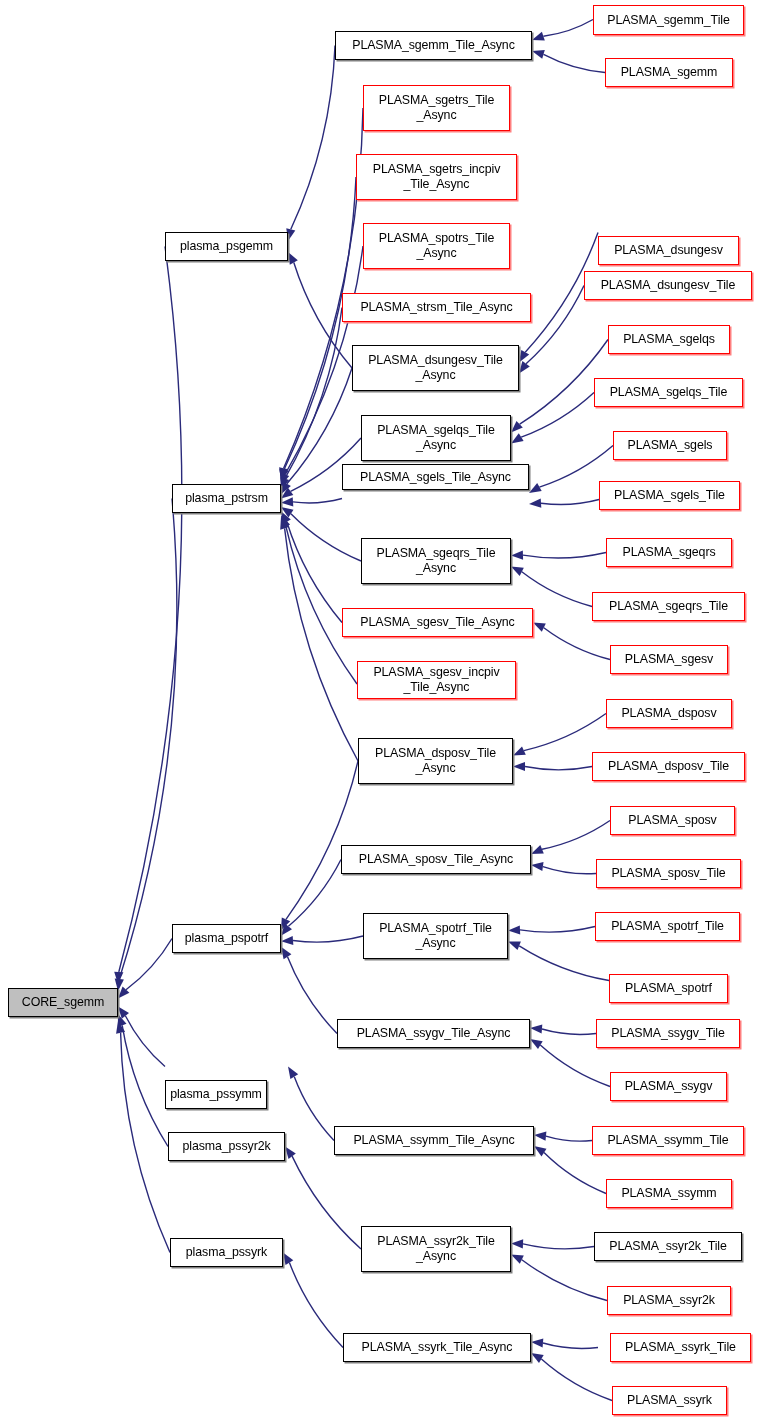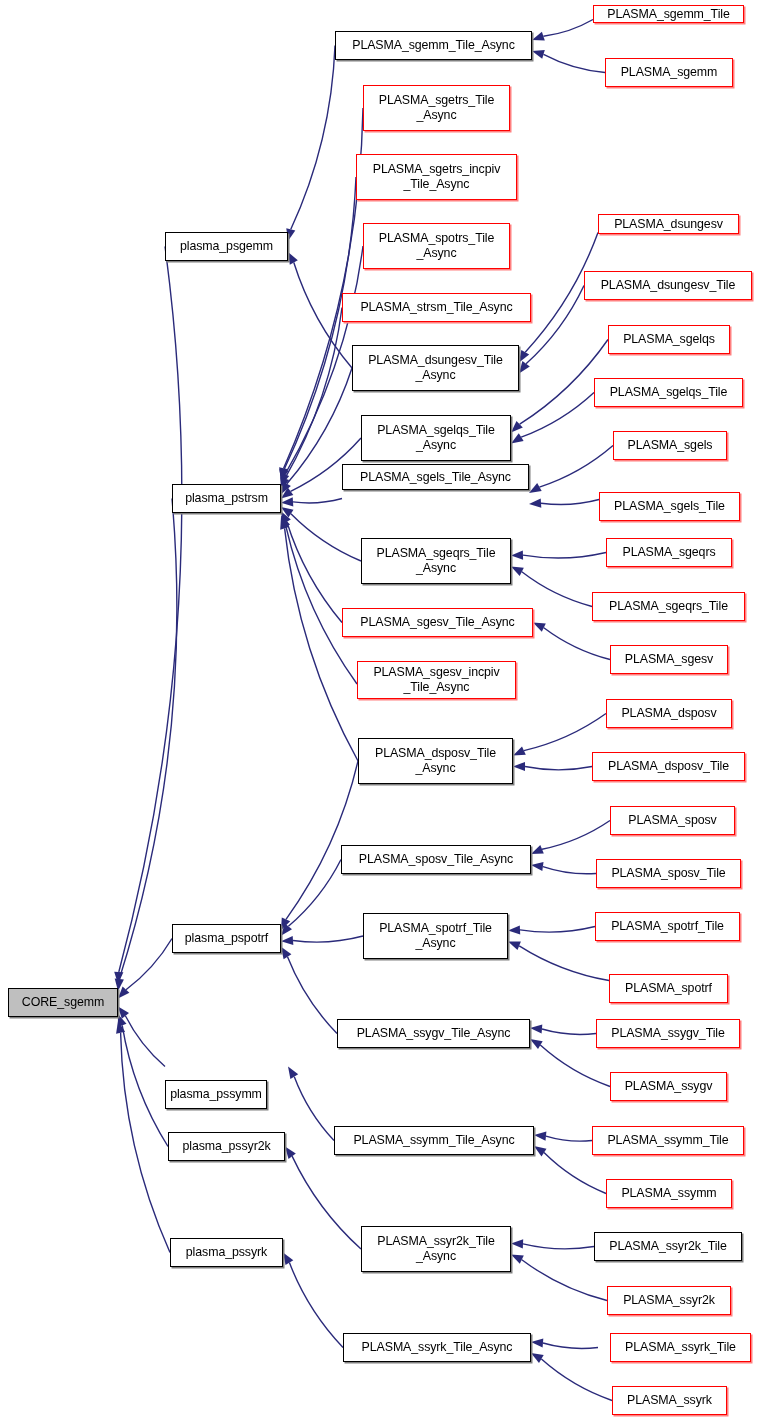--- a/index.html
+++ b/index.html
@@ -191,28 +191,28 @@
       <div class="gnode black" style="left: 358px; top: 738px; width: 155px; height: 46px;">PLASMA_dsposv_Tile
 _Async</div>
       <div class="gnode black" style="left: 341px; top: 845px; width: 190px; height: 29px;">PLASMA_sposv_Tile_Async</div>
       <div class="gnode black" style="left: 363px; top: 913px; width: 145px; height: 46px;">PLASMA_spotrf_Tile
 _Async</div>
       <div class="gnode black" style="left: 337px; top: 1019px; width: 193px; height: 29px;">PLASMA_ssygv_Tile_Async</div>
       <div class="gnode black" style="left: 334px; top: 1126px; width: 200px; height: 29px;">PLASMA_ssymm_Tile_Async</div>
       <div class="gnode black" style="left: 361px; top: 1226px; width: 150px; height: 46px;">PLASMA_ssyr2k_Tile
 _Async</div>
       <div class="gnode black" style="left: 343px; top: 1333px; width: 188px; height: 29px;">PLASMA_ssyrk_Tile_Async</div>
-      <div class="gnode red" style="left: 593px; top: 5px; width: 151px; height: 18px;">PLASMA_sgemm_Tile</div>
+      <div class="gnode red" style="left: 593px; top: 5px; width: 151px; height: 30px;">PLASMA_sgemm_Tile</div>
       <div class="gnode red" style="left: 605px; top: 58px; width: 128px; height: 29px;">PLASMA_sgemm</div>
-      <div class="gnode red" style="left: 598px; top: 214px; width: 141px; height: 20px;">PLASMA_dsungesv</div>
+      <div class="gnode red" style="left: 598px; top: 236px; width: 141px; height: 29px;">PLASMA_dsungesv</div>
       <div class="gnode red" style="left: 584px; top: 271px; width: 168px; height: 29px;">PLASMA_dsungesv_Tile</div>
       <div class="gnode red" style="left: 608px; top: 325px; width: 122px; height: 29px;">PLASMA_sgelqs</div>
       <div class="gnode red" style="left: 594px; top: 378px; width: 149px; height: 29px;">PLASMA_sgelqs_Tile</div>
       <div class="gnode red" style="left: 613px; top: 431px; width: 114px; height: 29px;">PLASMA_sgels</div>
-      <div class="gnode red" style="left: 599px; top: 492px; width: 141px; height: 29px;">PLASMA_sgels_Tile</div>
+      <div class="gnode red" style="left: 599px; top: 481px; width: 141px; height: 29px;">PLASMA_sgels_Tile</div>
       <div class="gnode red" style="left: 606px; top: 538px; width: 126px; height: 29px;">PLASMA_sgeqrs</div>
       <div class="gnode red" style="left: 592px; top: 592px; width: 153px; height: 29px;">PLASMA_sgeqrs_Tile</div>
       <div class="gnode red" style="left: 610px; top: 645px; width: 118px; height: 29px;">PLASMA_sgesv</div>
       <div class="gnode red" style="left: 606px; top: 699px; width: 126px; height: 29px;">PLASMA_dsposv</div>
       <div class="gnode red" style="left: 592px; top: 752px; width: 153px; height: 29px;">PLASMA_dsposv_Tile</div>
       <div class="gnode red" style="left: 610px; top: 806px; width: 125px; height: 29px;">PLASMA_sposv</div>
       <div class="gnode red" style="left: 596px; top: 859px; width: 145px; height: 29px;">PLASMA_sposv_Tile</div>
       <div class="gnode red" style="left: 595px; top: 912px; width: 145px; height: 29px;">PLASMA_spotrf_Tile</div>
       <div class="gnode red" style="left: 609px; top: 966px; width: 119px; height: 29px; margin-top: 8px;">PLASMA_spotrf</div>
       <div class="gnode red" style="left: 596px; top: 1019px; width: 144px; height: 29px;">PLASMA_ssygv_Tile</div>

